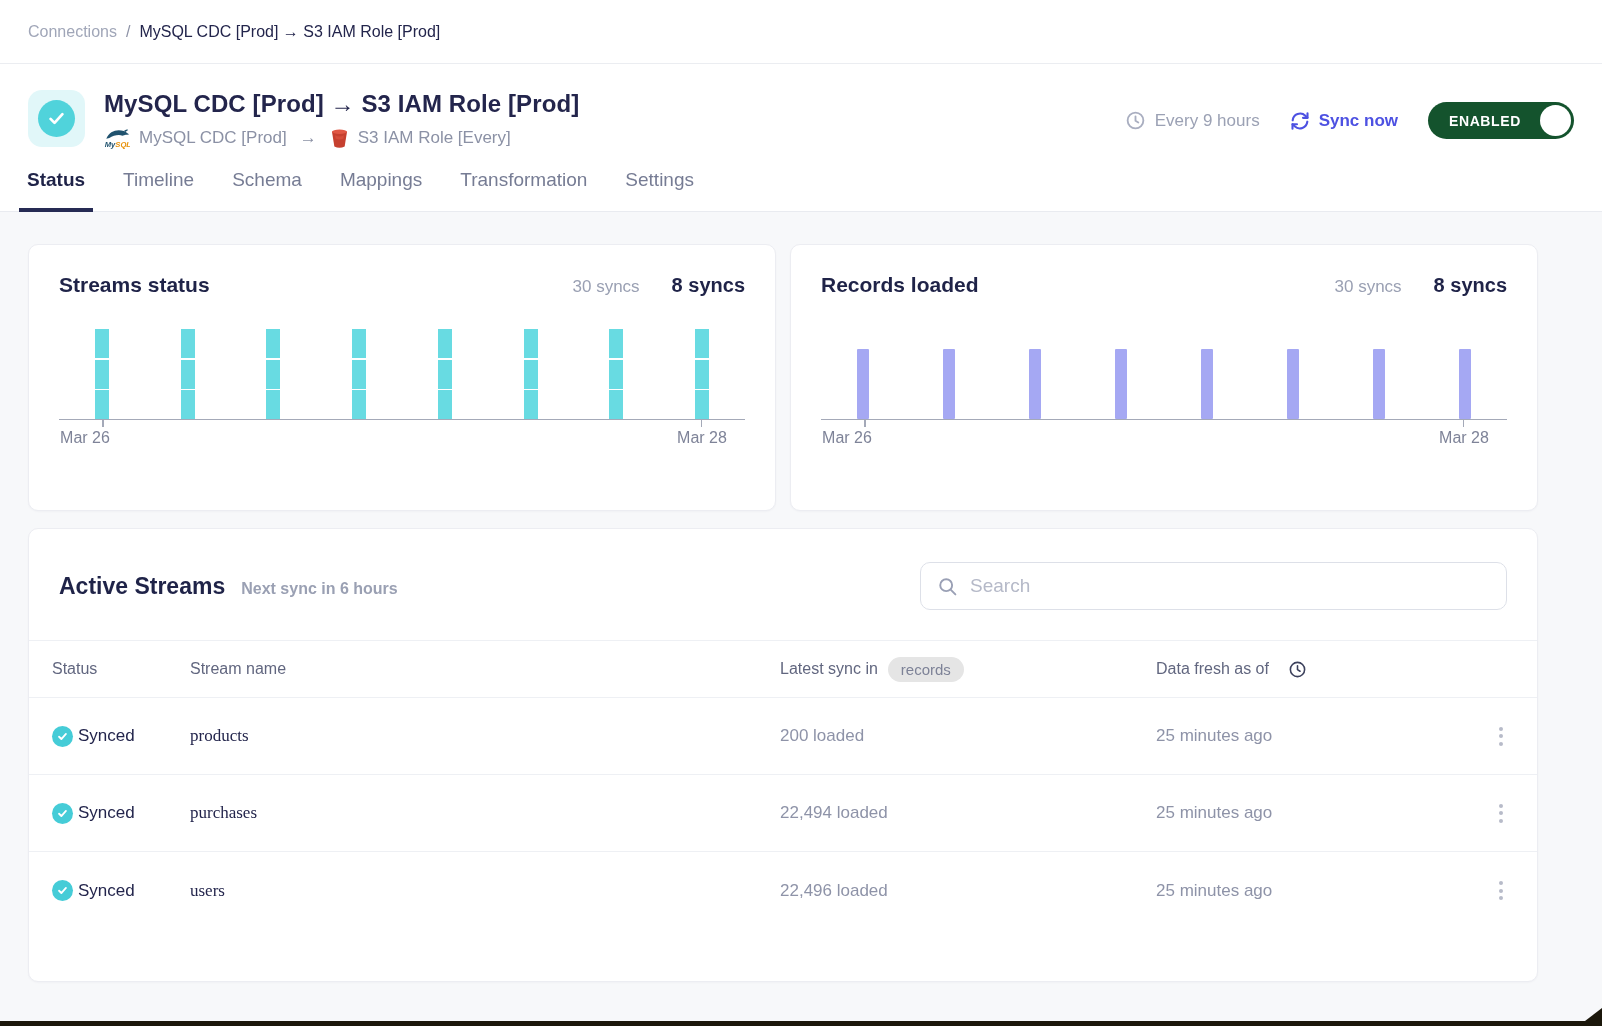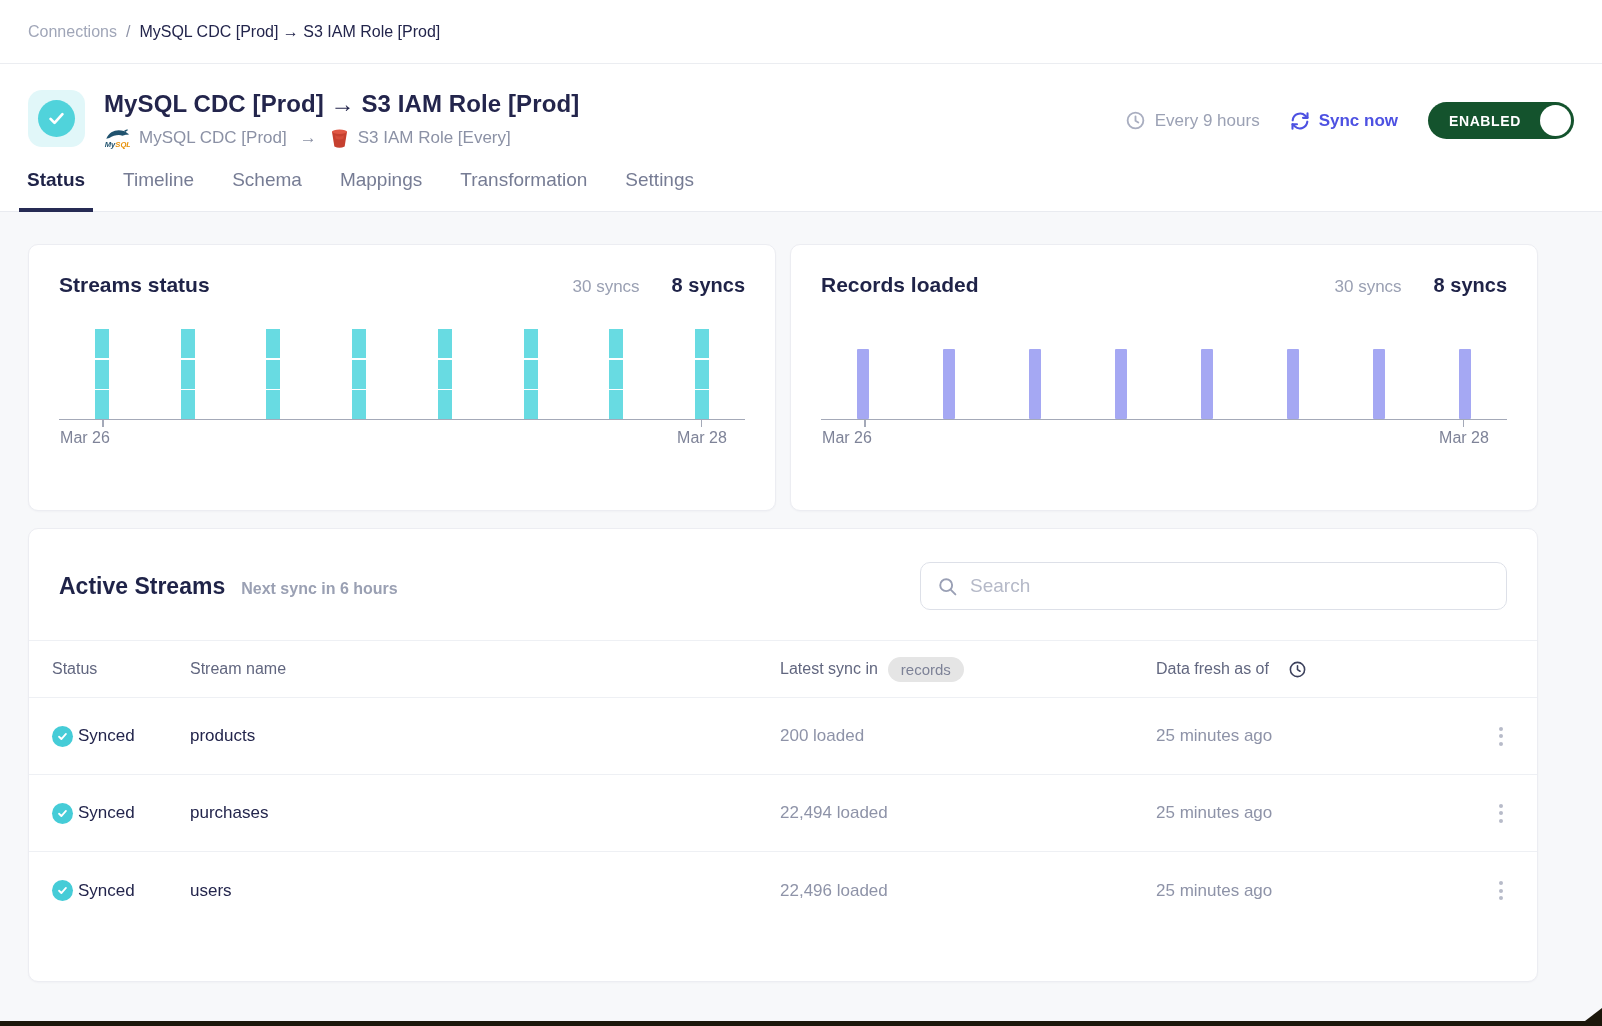--- a/index.html
+++ b/index.html
@@ -88,21 +88,21 @@
     align-items:center; padding:0 26px 0 23px;
   }
   .tbl-header { height:58px; border-top:1px solid #eef0f4; border-bottom:1px solid #eef0f4; color:#61667f; font-size:16px; }
   .th-latest { display:flex; align-items:center; gap:10px; }
   .records-badge { background:#e5e5e5; color:#7d8297; border-radius:999px; padding:4px 13px; font-size:15px; }
   .th-fresh { display:flex; align-items:flex-start; gap:19px; color:#61667f; }
   .data-row { height:77px; border-bottom:1px solid #eef0f4; font-size:17px; }
   .data-row:last-child { border-bottom:none; }
   .status-cell { display:flex; align-items:center; gap:5px; color:#23254c; }
   .synced-circ { width:21px; height:21px; border-radius:50%; background:#45ccd7; display:flex; align-items:center; justify-content:center; flex:0 0 auto; }
-  .stream-name { color:#23254c; }
+  .stream-name { color:#23254c;font-family:Liberation Serif, serif; }
   .records-cell, .fresh-cell { color:#8e93a8; }
   .kebab { display:flex; flex-direction:column; gap:3.5px; align-items:center; justify-self:end; cursor:pointer; padding:6px 8px; }
   .kebab i { width:4px; height:4px; border-radius:50%; background:#b7bbc9; }
 
   .mysql-logo { display:inline-flex; flex-direction:column; line-height:1; }
   .bottom-strip { position:absolute; left:0; bottom:0; width:100%; height:5px; background:#1b170b; }
   .corner-wedge { position:absolute; right:0; bottom:5px; width:0; height:0; border-bottom:13px solid #1b170b; border-left:17px solid transparent; }
 </style>
 </head>
 <body>

